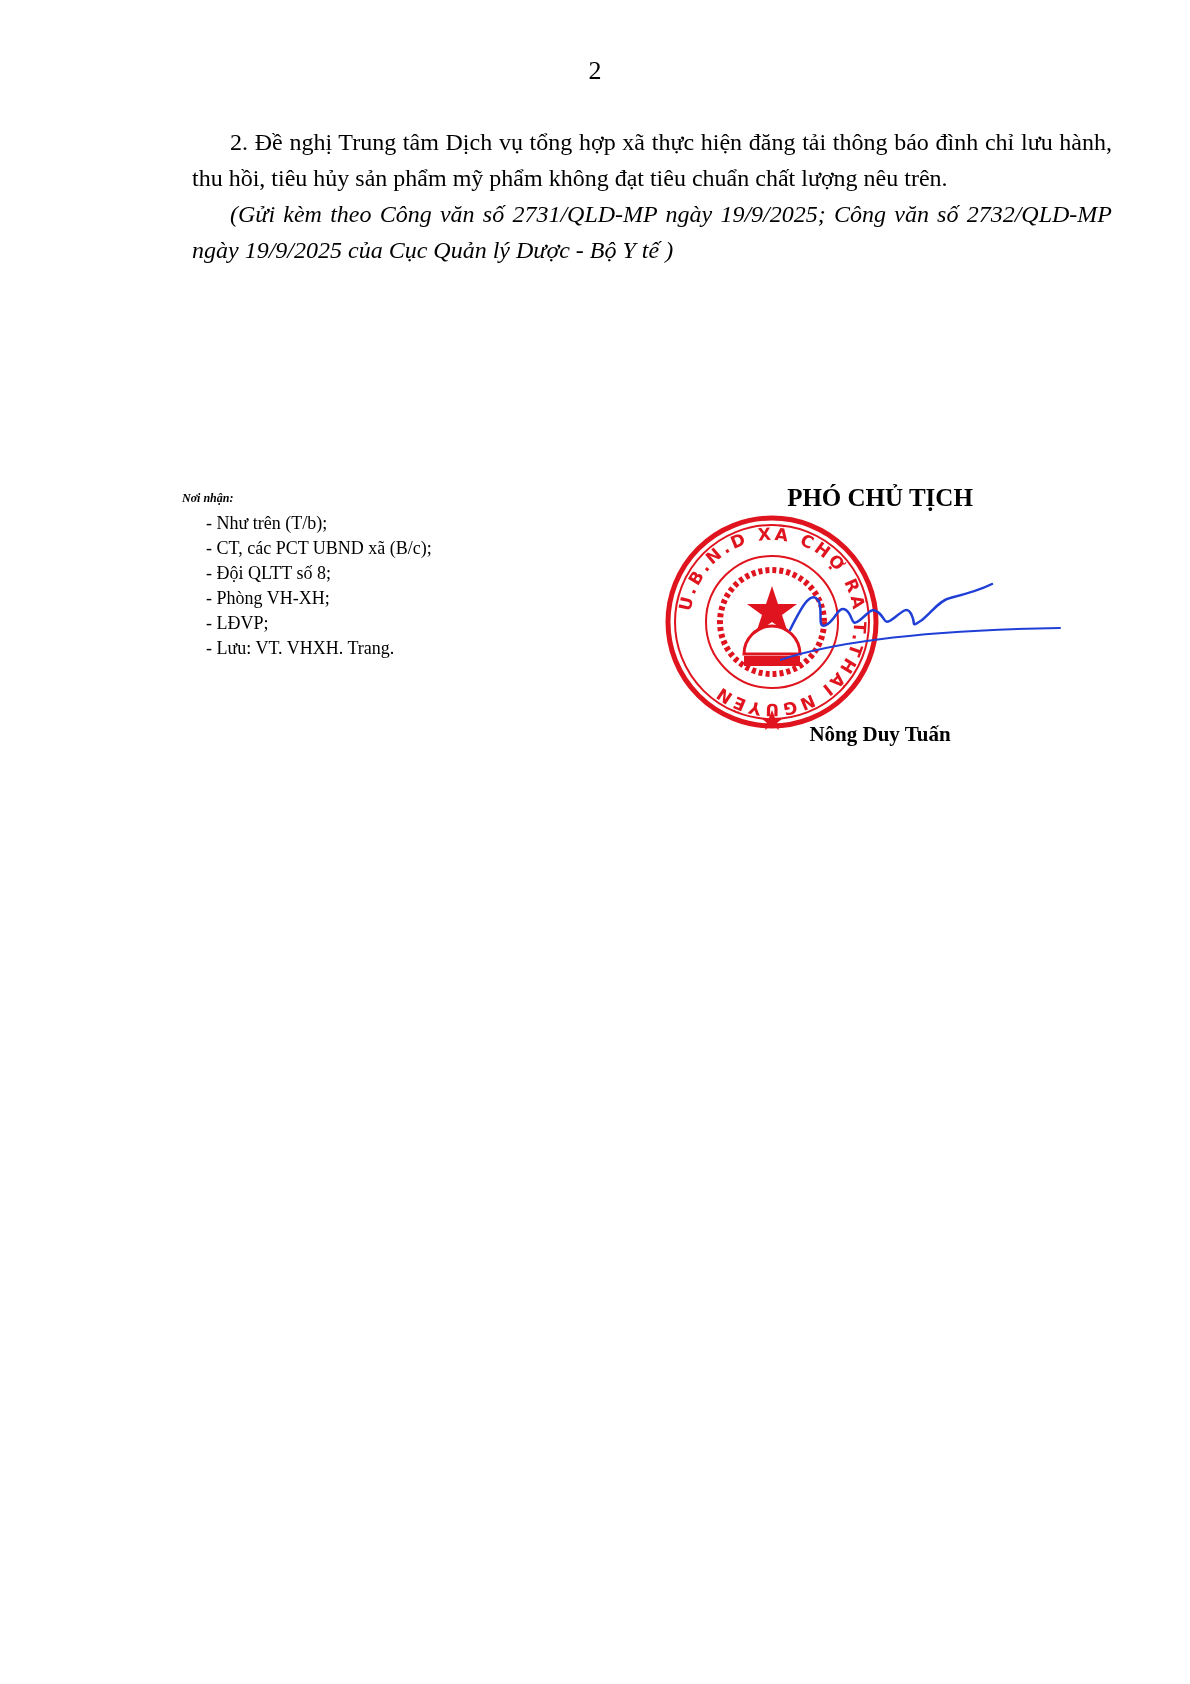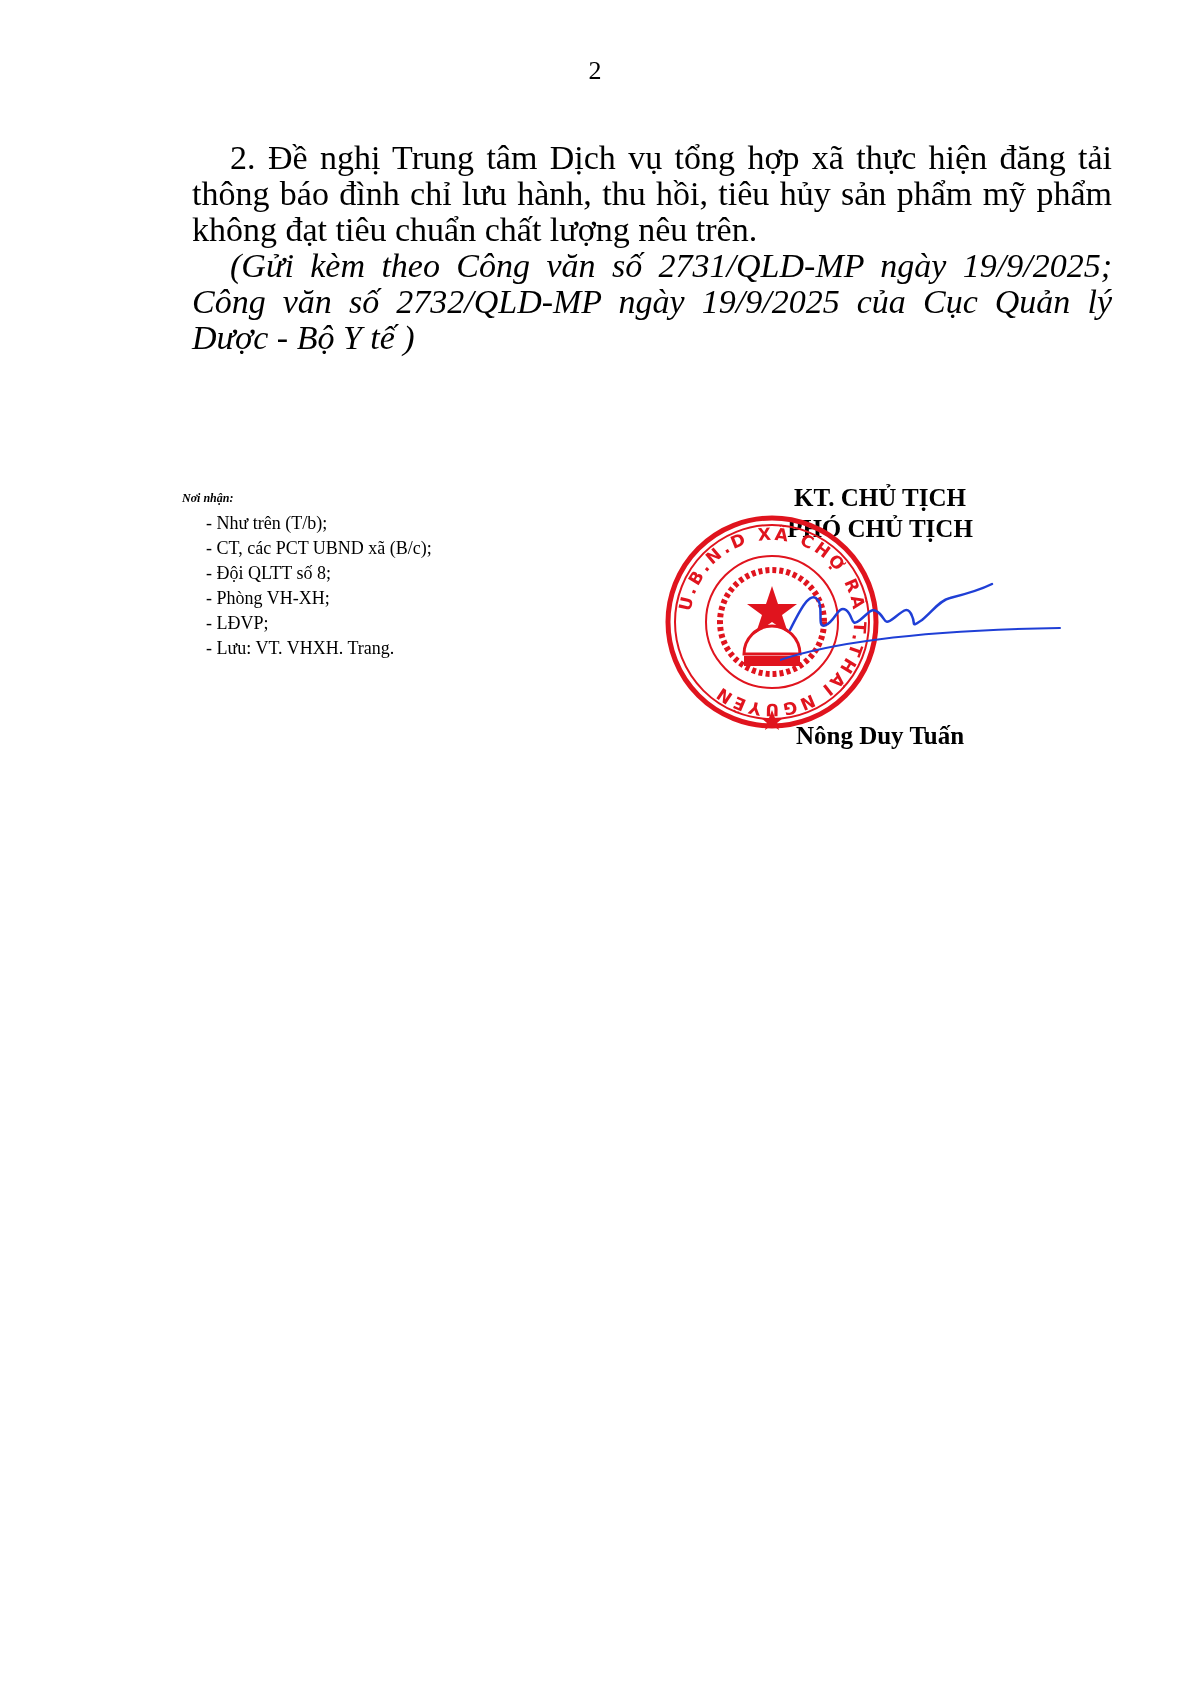--- a/index.html
+++ b/index.html
@@ -1,30 +1,30 @@
 <!DOCTYPE html>
 <html><head>
 <meta charset="utf-8">
 <style>
   html, body { margin: 0; padding: 0; background: #ffffff; }
   body { width: 1190px; height: 1684px; position: relative; overflow: hidden;
          font-family: "Liberation Serif", "DejaVu Serif", serif; color: #000; }
   .page-number { position: absolute; top: 56px; left: 0; width: 1190px; text-align: center;
                  font-size: 26px; }
   .body-text { position: absolute; left: 192px; width: 920px; top: 124px;
-               font-size: 34px; line-height: 36px; text-align: justify; margin-top: 16px; }
+               font-size: 24px; line-height: 36px; text-align: justify; }
   .para { margin: 0; text-indent: 38px; }
   .para.italic { font-style: italic; }
   .recipients { position: absolute; left: 182px; top: 486px; font-size: 18px; line-height: 25px; }
   .recipients .title { font-weight: bold; font-style: italic; font-size: 12px; }
   .recipients .item { display: block; margin-left: 24px; }
   .signature-block { position: absolute; left: 700px; top: 482px; width: 360px; text-align: center;
                      font-weight: bold; font-size: 25px; line-height: 31px; }
   .signer-name { position: absolute; left: 700px; top: 722px; width: 360px; text-align: center;
-                 font-weight: bold; font-size: 25px; }
+                 font-weight: bold; font-size: 21px; }
   .seal { position: absolute; left: 664px; top: 514px; width: 216px; height: 216px; }
   .signature { position: absolute; left: 780px; top: 570px; width: 290px; height: 100px; }
 </style>
 </head>
 <body>
 
 <div class="page-number">2</div>
 
 <div class="body-text">
   <p class="para">2. Đề nghị Trung tâm Dịch vụ tổng hợp xã thực hiện đăng tải thông báo đình chỉ lưu hành, thu hồi, tiêu hủy sản phẩm mỹ phẩm không đạt tiêu chuẩn chất lượng nêu trên.</p>
@@ -35,21 +35,20 @@
   <div class="title">Nơi nhận:</div>
   <span class="item">- Như trên (T/b);</span>
   <span class="item">- CT, các PCT UBND xã (B/c);</span>
   <span class="item">- Đội QLTT số 8;</span>
   <span class="item">- Phòng VH-XH;</span>
   <span class="item">- LĐVP;</span>
   <span class="item">- Lưu: VT. VHXH. Trang.</span>
 </div>
 
 <div class="signature-block">
-  <div>KT. CHỦ TỊCH</div>
   <div>PHÓ CHỦ TỊCH</div>
 </div>
 
 <svg class="seal" viewBox="0 0 216 216">
   <defs>
     <path id="sealArc" d="M 108 108 m -82 0 a 82 82 0 1 1 164 0 a 82 82 0 1 1 -164 0"></path>
   </defs>
   <circle cx="108" cy="108" r="104" fill="none" stroke="#e0141e" stroke-width="5"></circle>
   <circle cx="108" cy="108" r="97" fill="none" stroke="#e0141e" stroke-width="2"></circle>
   <circle cx="108" cy="108" r="66" fill="none" stroke="#e0141e" stroke-width="2"></circle>

